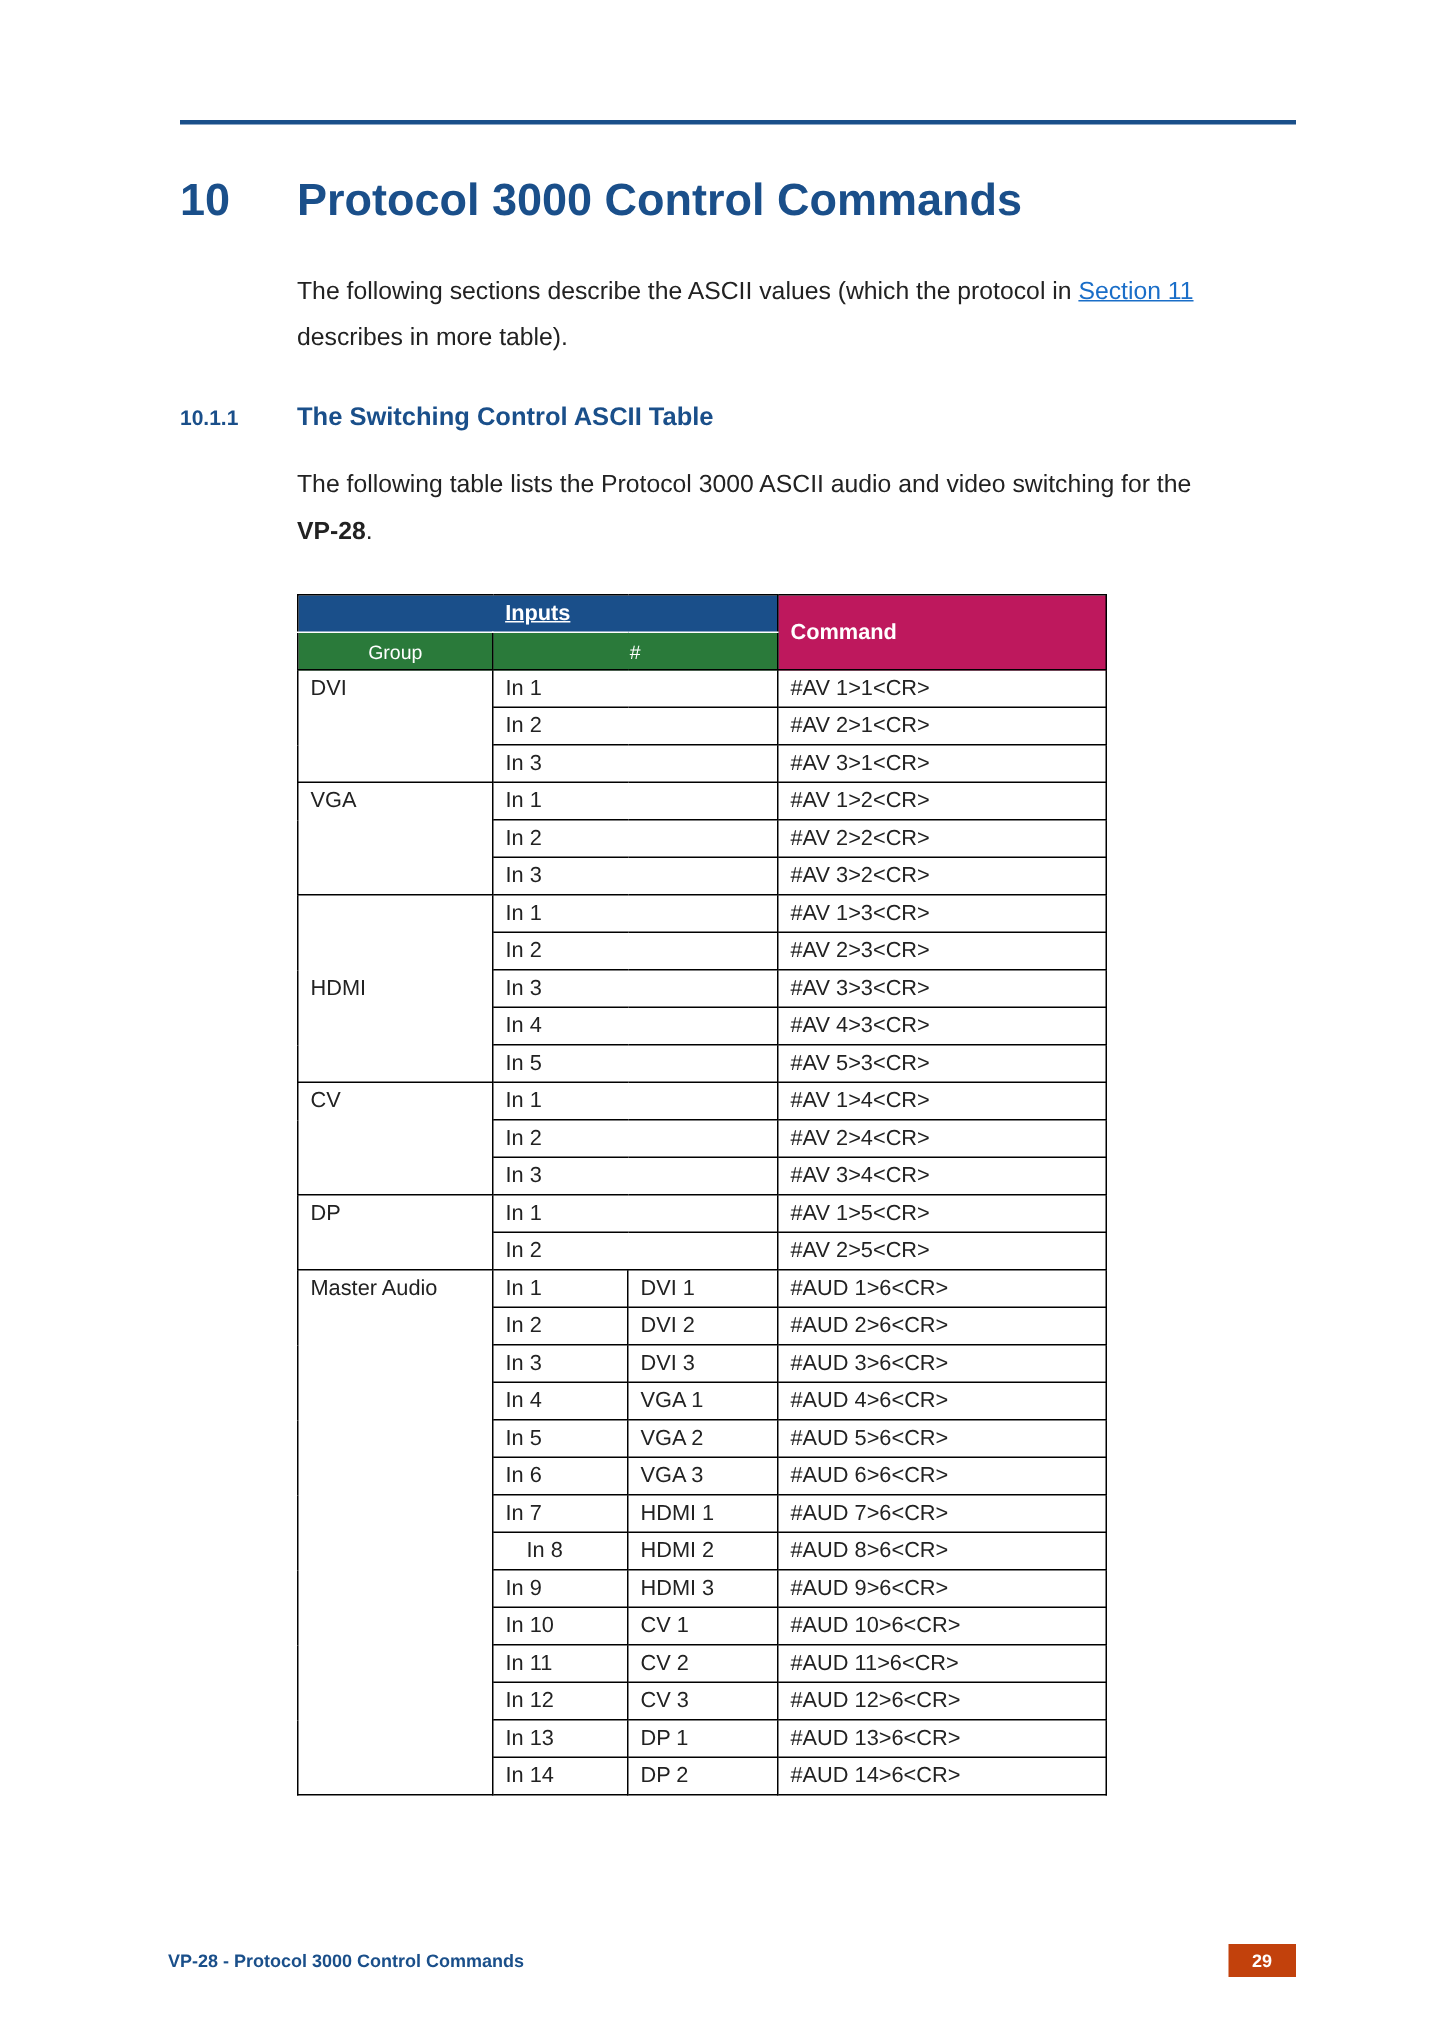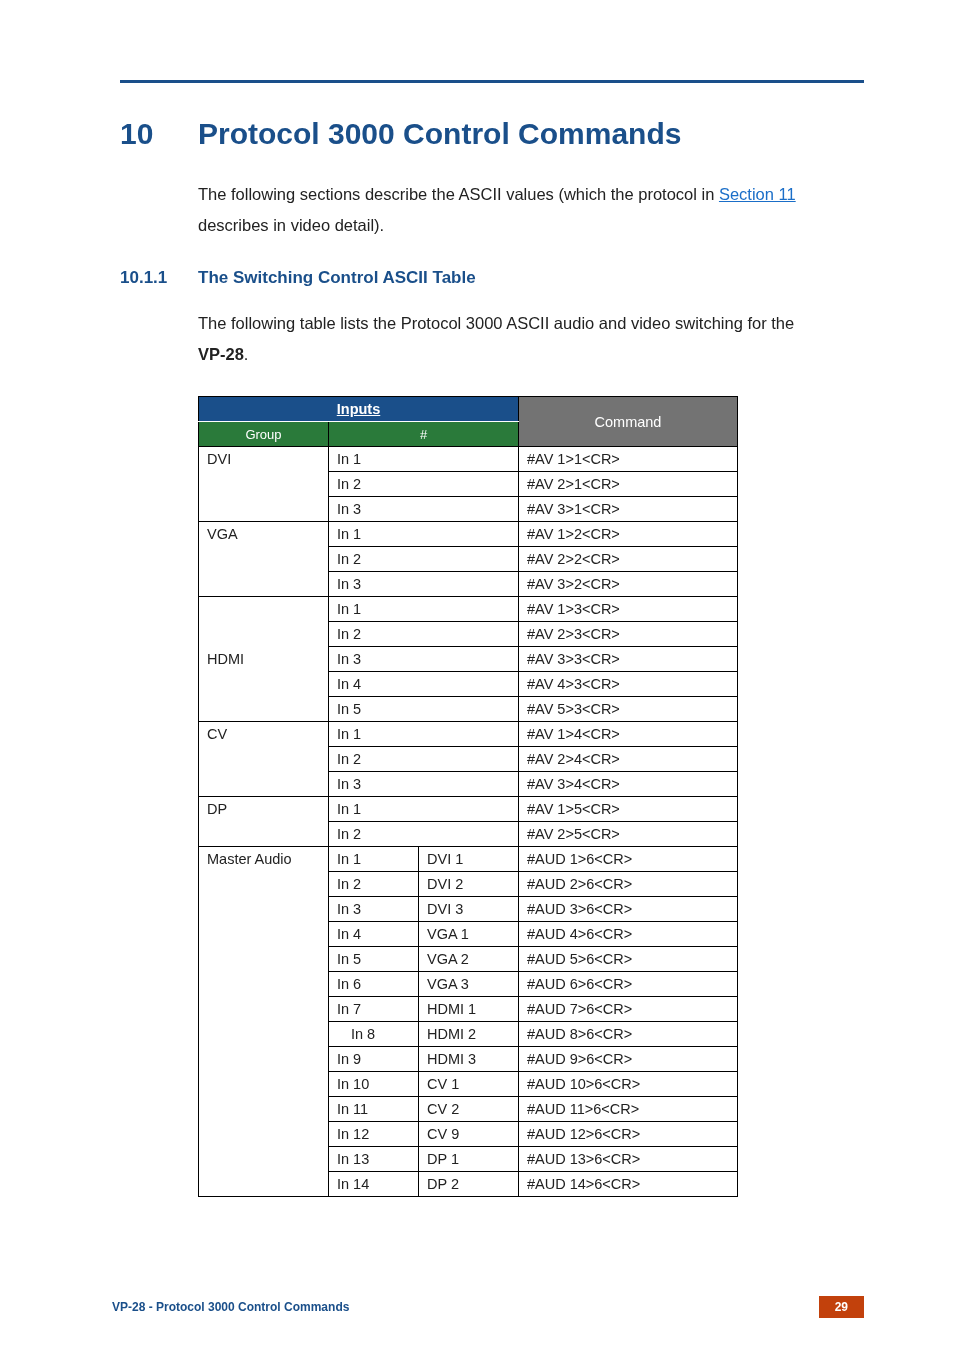--- a/index.html
+++ b/index.html
@@ -42,21 +42,21 @@
     margin-bottom: 26px;
   }
   .link { color: #1a6ec8; text-decoration: underline; }
   .h2-line {
     display: flex;
     align-items: baseline;
     margin-bottom: 20px;
   }
   .h2-num {
     color: #1a4f8a;
-    font-size: 17px;
+    font-size: 14px;
     font-weight: bold;
     width: 78px;
   }
   .h2-title {
     color: #1a4f8a;
     font-size: 17px;
     font-weight: bold;
   }
   .bold { font-weight: bold; }
   table.cmd {
@@ -74,24 +74,24 @@
   }
   table.cmd th.inputs {
     background: #1a4f8a;
     color: #ffffff;
     font-weight: bold;
     text-align: center;
     text-decoration: underline;
     border-bottom: 1px solid #fff;
   }
   table.cmd th.command {
-    background: #737373;
+    background: #be185d;
     color: #fff;
-    font-weight: normal;
-    text-align: center;
+    font-weight: bold;
+    text-align: left;
   }
   table.cmd th.group {
     background: #2a7a3a;
     color: #fff;
     font-weight: normal;
     font-size: 13px;
     text-align: center;
   }
   table.cmd th.hash {
     background: #2a7a3a;
@@ -127,21 +127,21 @@
 
 <div class="page">
   <div class="rule"></div>
 
   <div class="h1-line">
     <span class="h1-num">10</span>
     <span class="h1-title">Protocol 3000 Control Commands</span>
   </div>
 
   <p class="body-text">
-    <span>The following sections describe the ASCII values (which the protocol in </span><span class="link">Section 11</span><span> describes in video detail).</span>
+    <span>The following sections describe the ASCII values (which the protocol in </span><span class="link">Section 11</span><span> describes in more table).</span>
   </p>
 
   <div class="h2-line">
     <span class="h2-num">10.1.1</span>
     <span class="h2-title">The Switching Control ASCII Table</span>
   </div>
 
   <p class="body-text">
     <span>The following table lists the Protocol 3000 ASCII audio and video switching for the </span><br>
     <span class="bold">VP-28</span><span>.</span>
@@ -279,21 +279,21 @@
           <td style="width: 100px;">CV 1</td>
           <td>#AUD 10&gt;6&lt;CR&gt;</td>
         </tr>
         <tr>
           <td style="width: 90px;">In 11</td>
           <td style="width: 100px;">CV 2</td>
           <td>#AUD 11&gt;6&lt;CR&gt;</td>
         </tr>
         <tr>
           <td style="width: 90px;">In 12</td>
-          <td style="width: 100px;">CV 9</td>
+          <td style="width: 100px;">CV 3</td>
           <td>#AUD 12&gt;6&lt;CR&gt;</td>
         </tr>
         <tr>
           <td style="width: 90px;">In 13</td>
           <td style="width: 100px;">DP 1</td>
           <td>#AUD 13&gt;6&lt;CR&gt;</td>
         </tr>
         <tr>
           <td style="width: 90px;">In 14</td>
           <td style="width: 100px;">DP 2</td>

